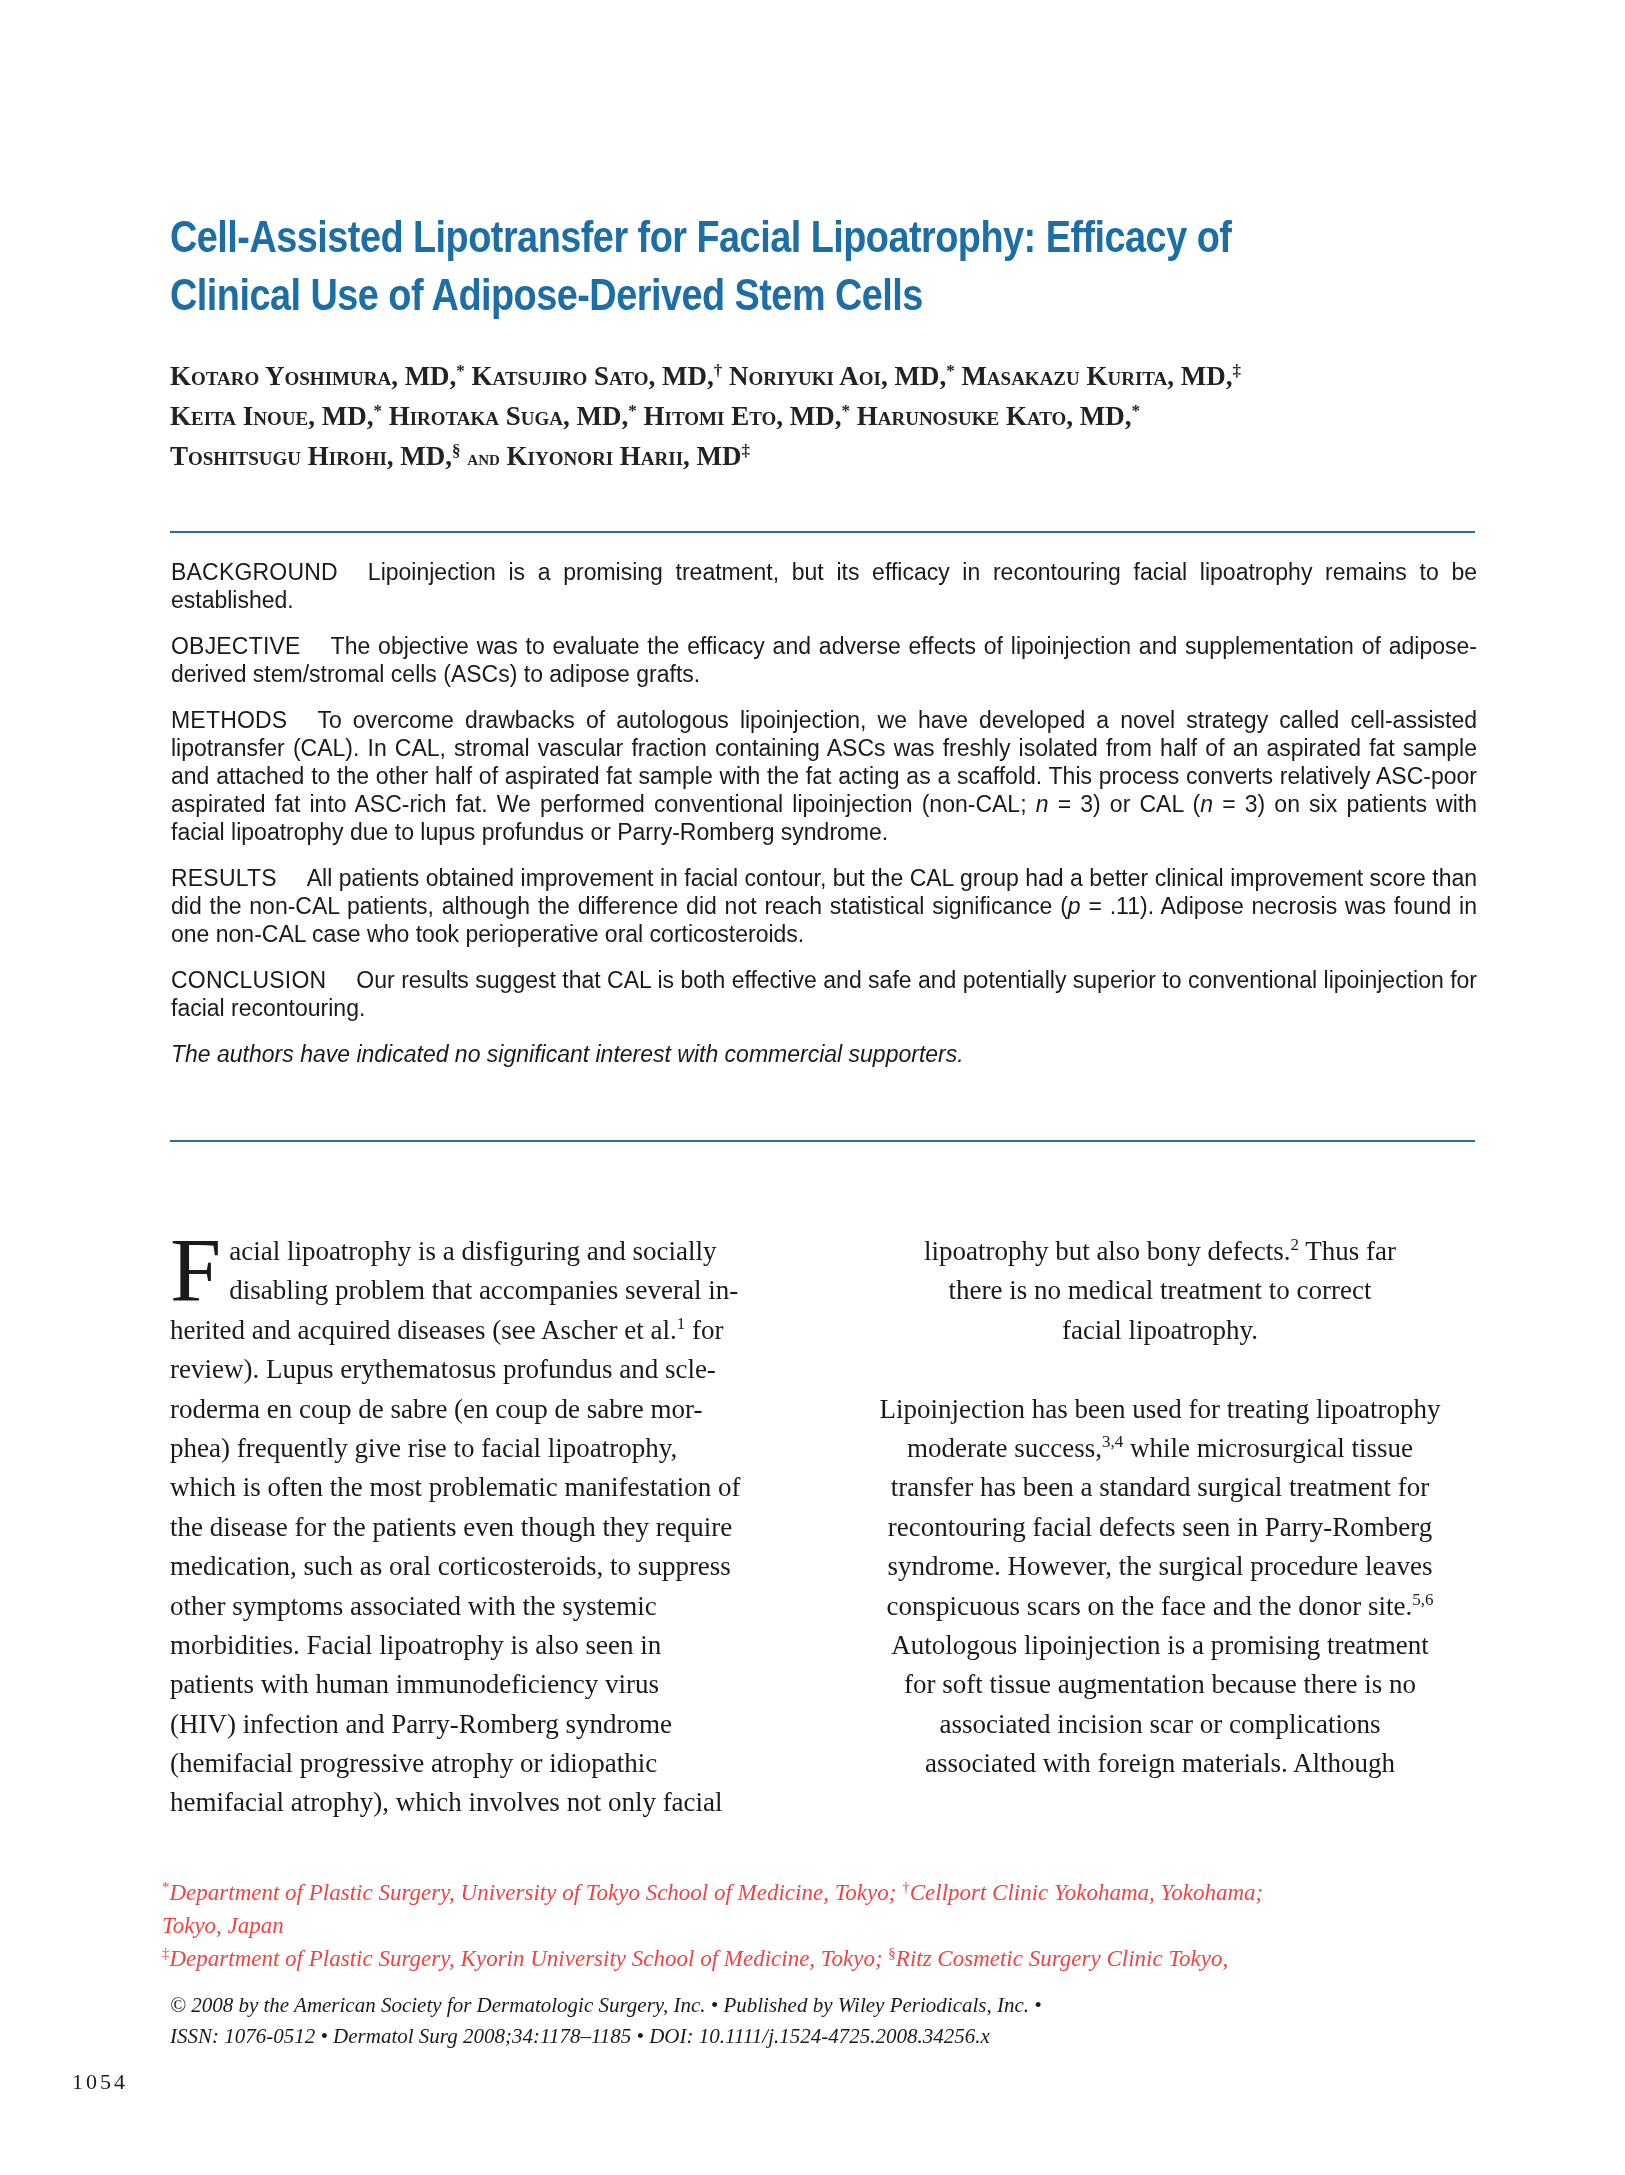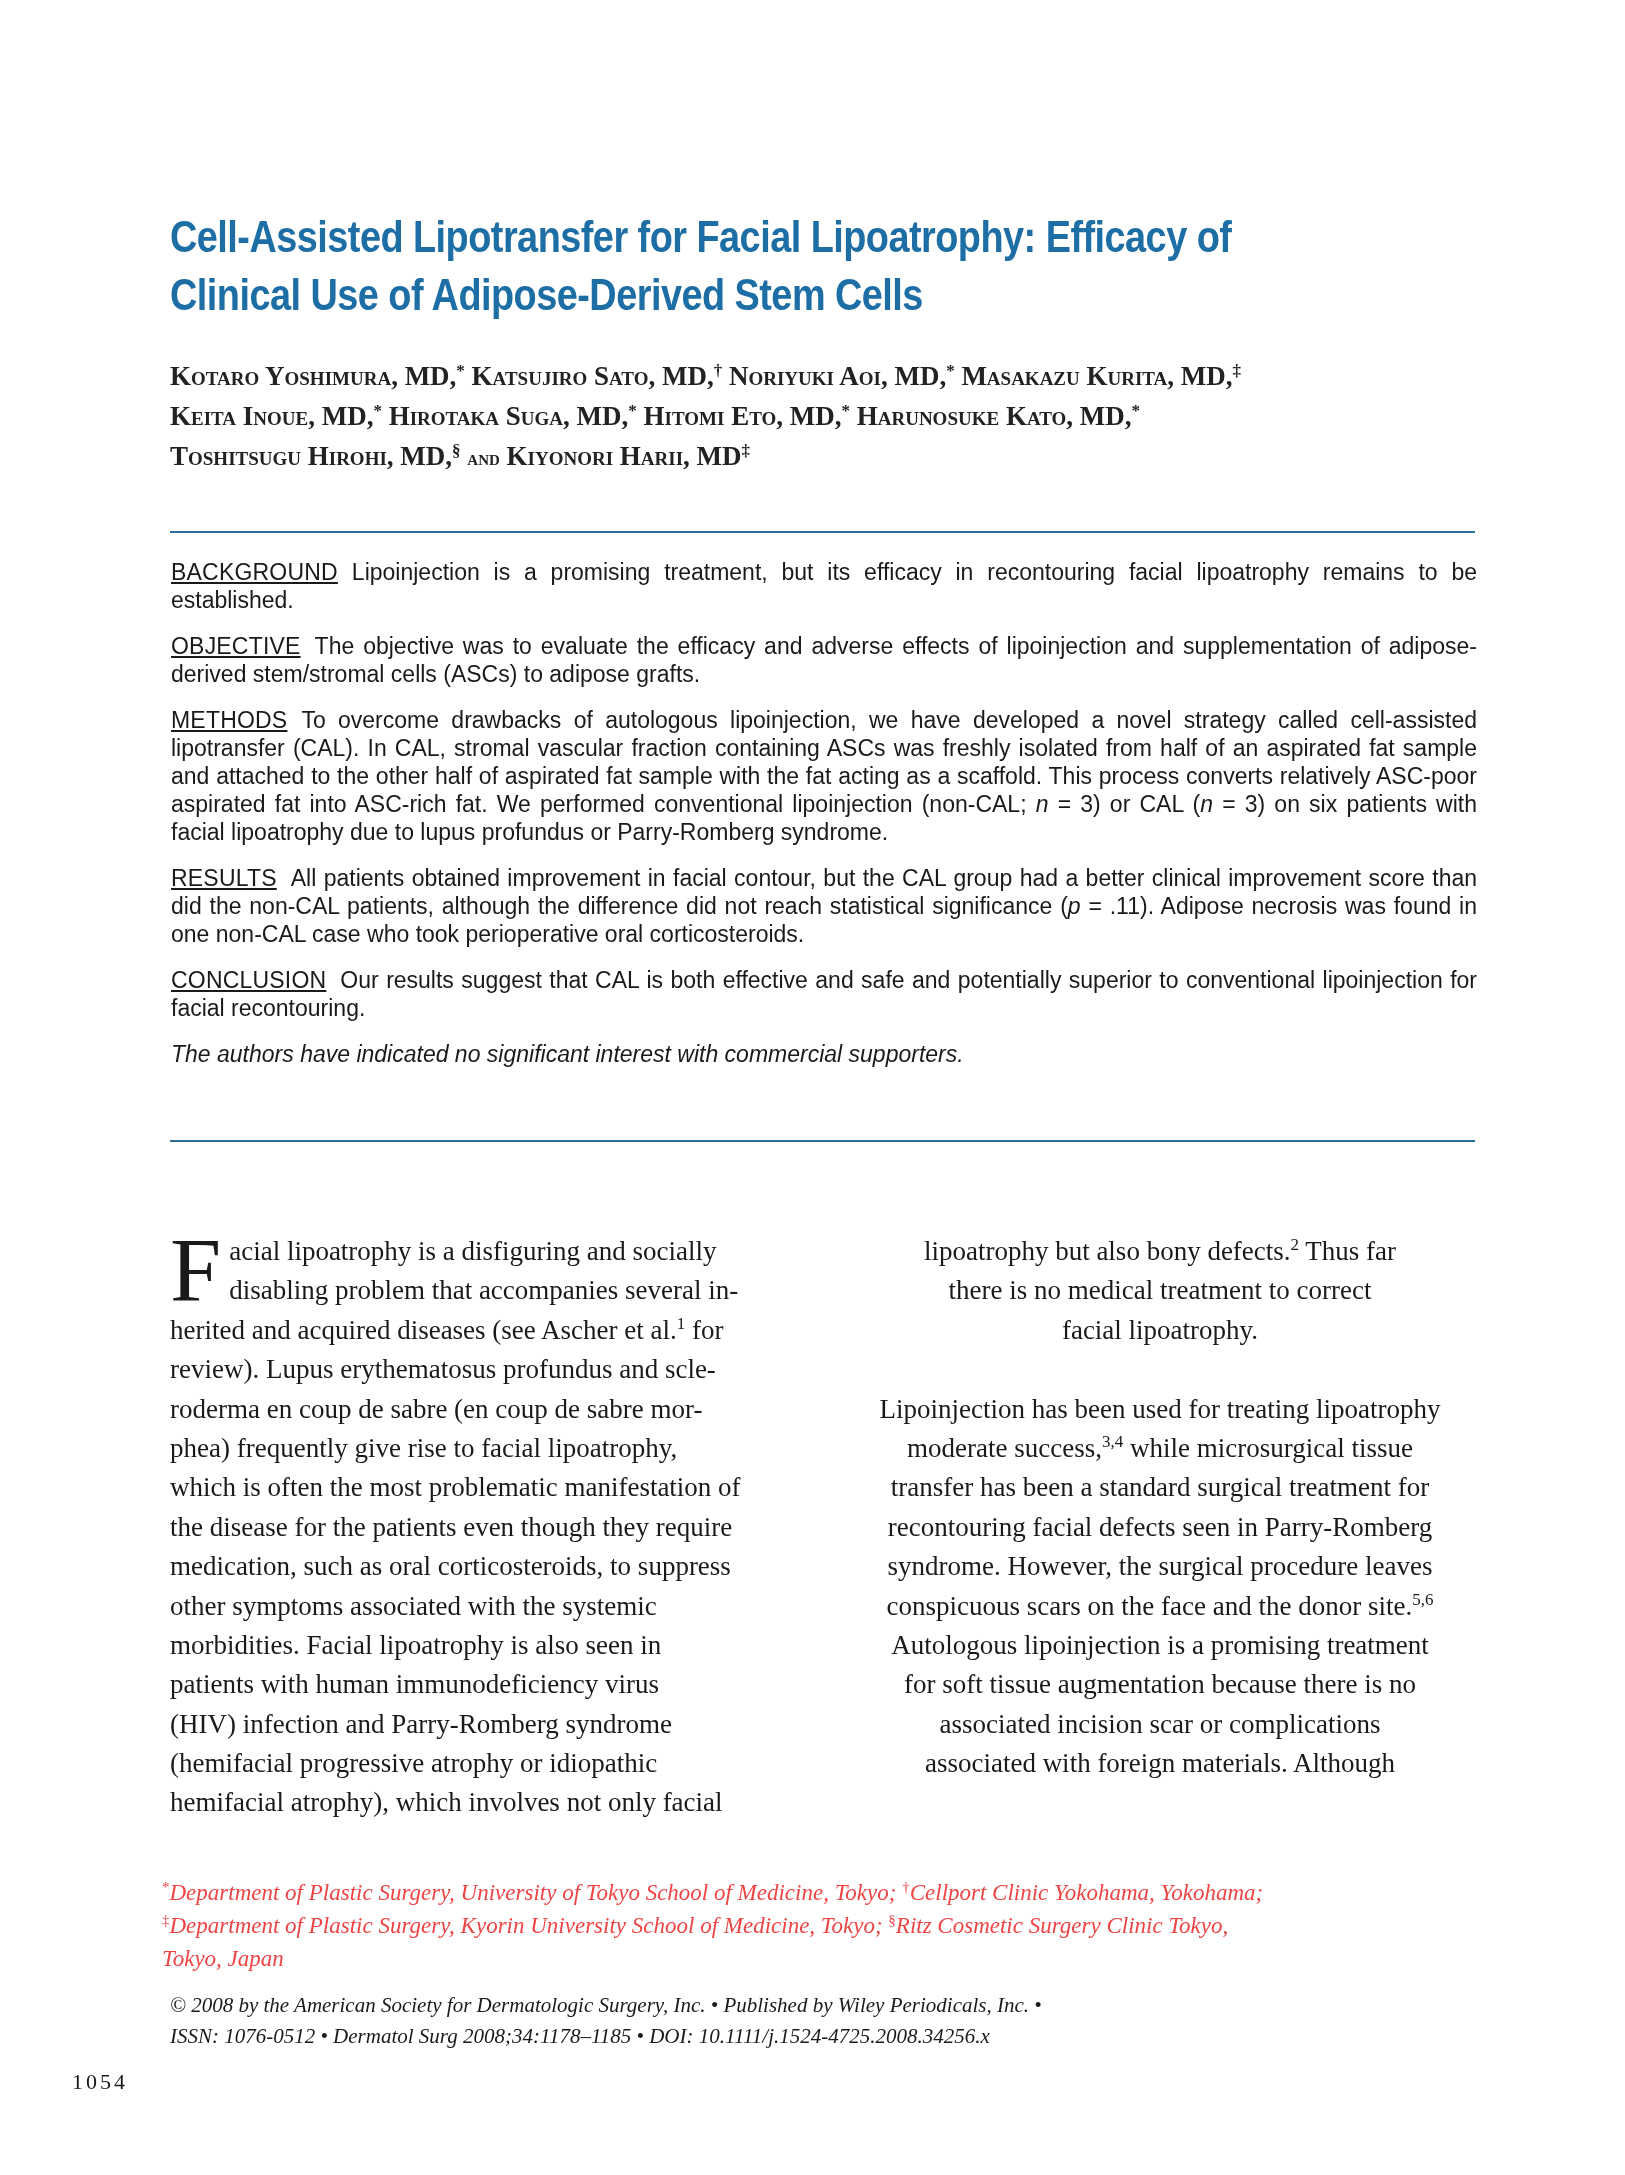--- a/index.html
+++ b/index.html
@@ -28,21 +28,21 @@
   .rule { position: absolute; left: 170px; width: 1305px; height: 2px; background: #2a6e99; }
   .rule.top { top: 531px; }
   .rule.bottom { top: 1140px; }
 
   .abstract {
     position: absolute; left: 171px; top: 558px; width: 1306px;
     font-family: "Liberation Sans", sans-serif; font-size: 23px; line-height: 28px; color: #1a1a1a;
     text-align: justify;
   }
   .abstract p { margin: 0 0 18px 0; }
-  .abstract .head { letter-spacing: 0.2px; margin-right: 14px; text-decoration: underline; }
+  .abstract .head { letter-spacing: 0.2px; margin-right: 30px; }
   .abstract .disclosure { font-style: italic; margin-top: 2px; }
   .abstract i { font-style: italic; }
 
   .body-col {
     position: absolute; top: 1232px; width: 635px;
     font-family: "Liberation Serif", serif; font-size: 27px; line-height: 39.4px; color: #1a1a1a;
   }
   .body-col.left { left: 170px; }
   .body-col.right { left: 840px; width: 640px; text-align: center; }
   .body-col .line { white-space: nowrap; height: 39.4px; }
@@ -155,22 +155,22 @@
     <div class="line">syndrome. However, the surgical procedure leaves</div>
     <div class="line"><span>conspicuous scars on the face and the donor site.</span><sup>5,6</sup></div>
     <div class="line">Autologous lipoinjection is a promising treatment</div>
     <div class="line">for soft tissue augmentation because there is no</div>
     <div class="line">associated incision scar or complications</div>
     <div class="line">associated with foreign materials. Although</div>
   </div>
 
   <div class="affil">
     <div><sup>*</sup><span>Department of Plastic Surgery, University of Tokyo School of Medicine, Tokyo; </span><sup>†</sup><span>Cellport Clinic Yokohama, Yokohama;</span></div>
+    <div>Tokyo, Japan</div>
     <div><sup>‡</sup><span>Department of Plastic Surgery, Kyorin University School of Medicine, Tokyo; </span><sup>§</sup><span>Ritz Cosmetic Surgery Clinic Tokyo,</span></div>
-    <div>Tokyo, Japan</div>
   </div>
 
   <div class="copyright">
     <div>© 2008 by the American Society for Dermatologic Surgery, Inc. • Published by Wiley Periodicals, Inc. •</div>
     <div>ISSN: 1076-0512 • Dermatol Surg 2008;34:1178–1185 • DOI: 10.1111/j.1524-4725.2008.34256.x</div>
   </div>
 
   <div class="page-number">1054</div>
 
 </div>

